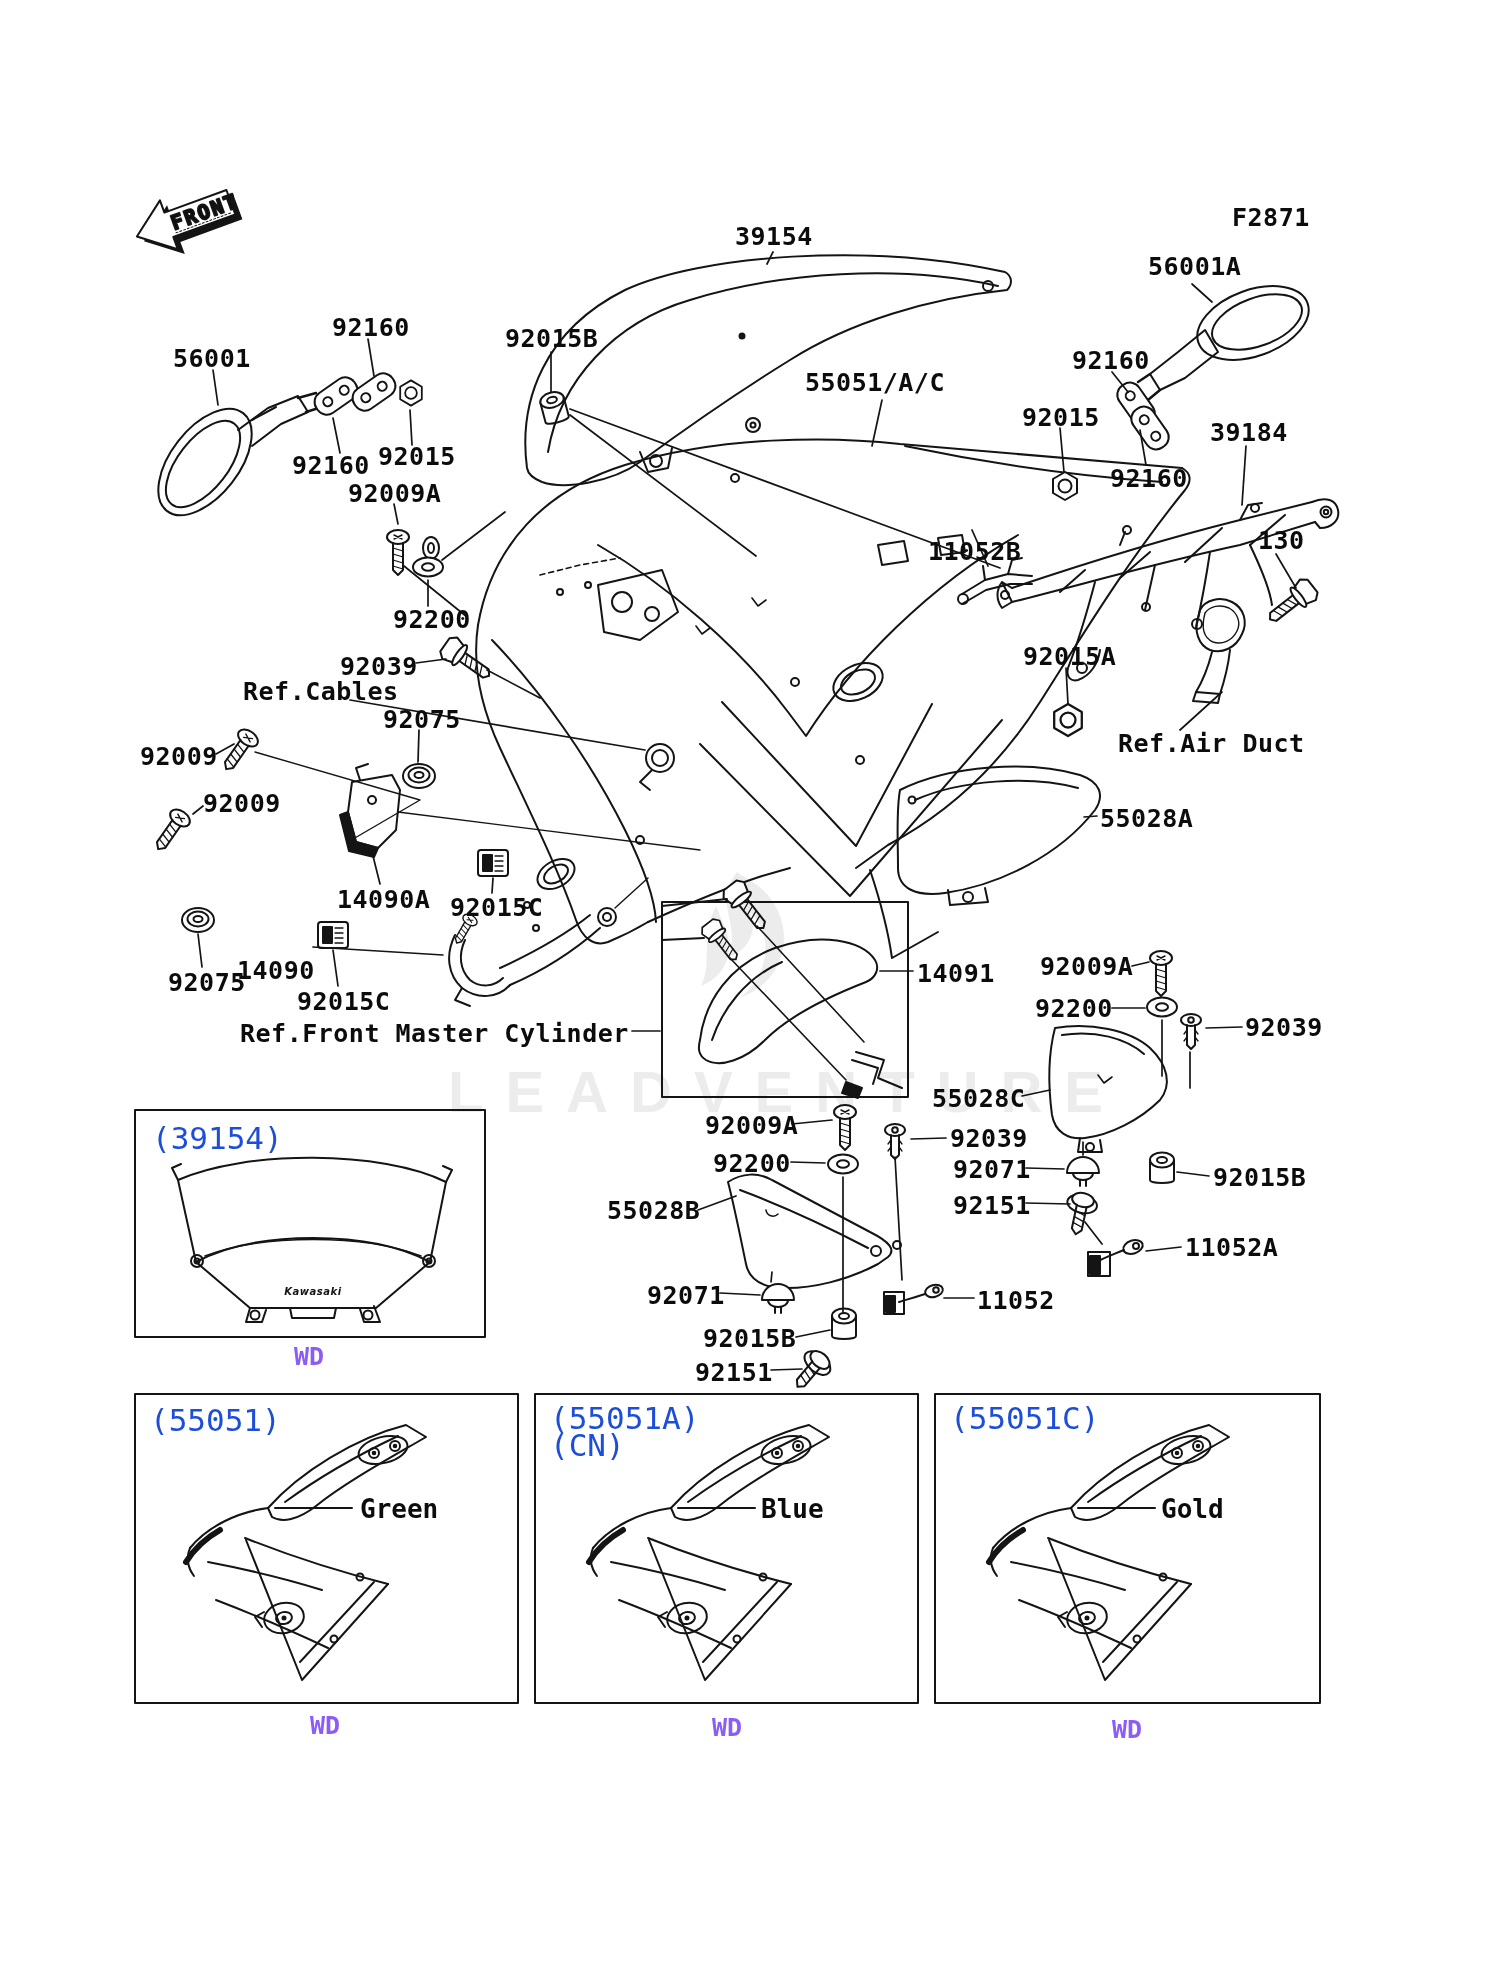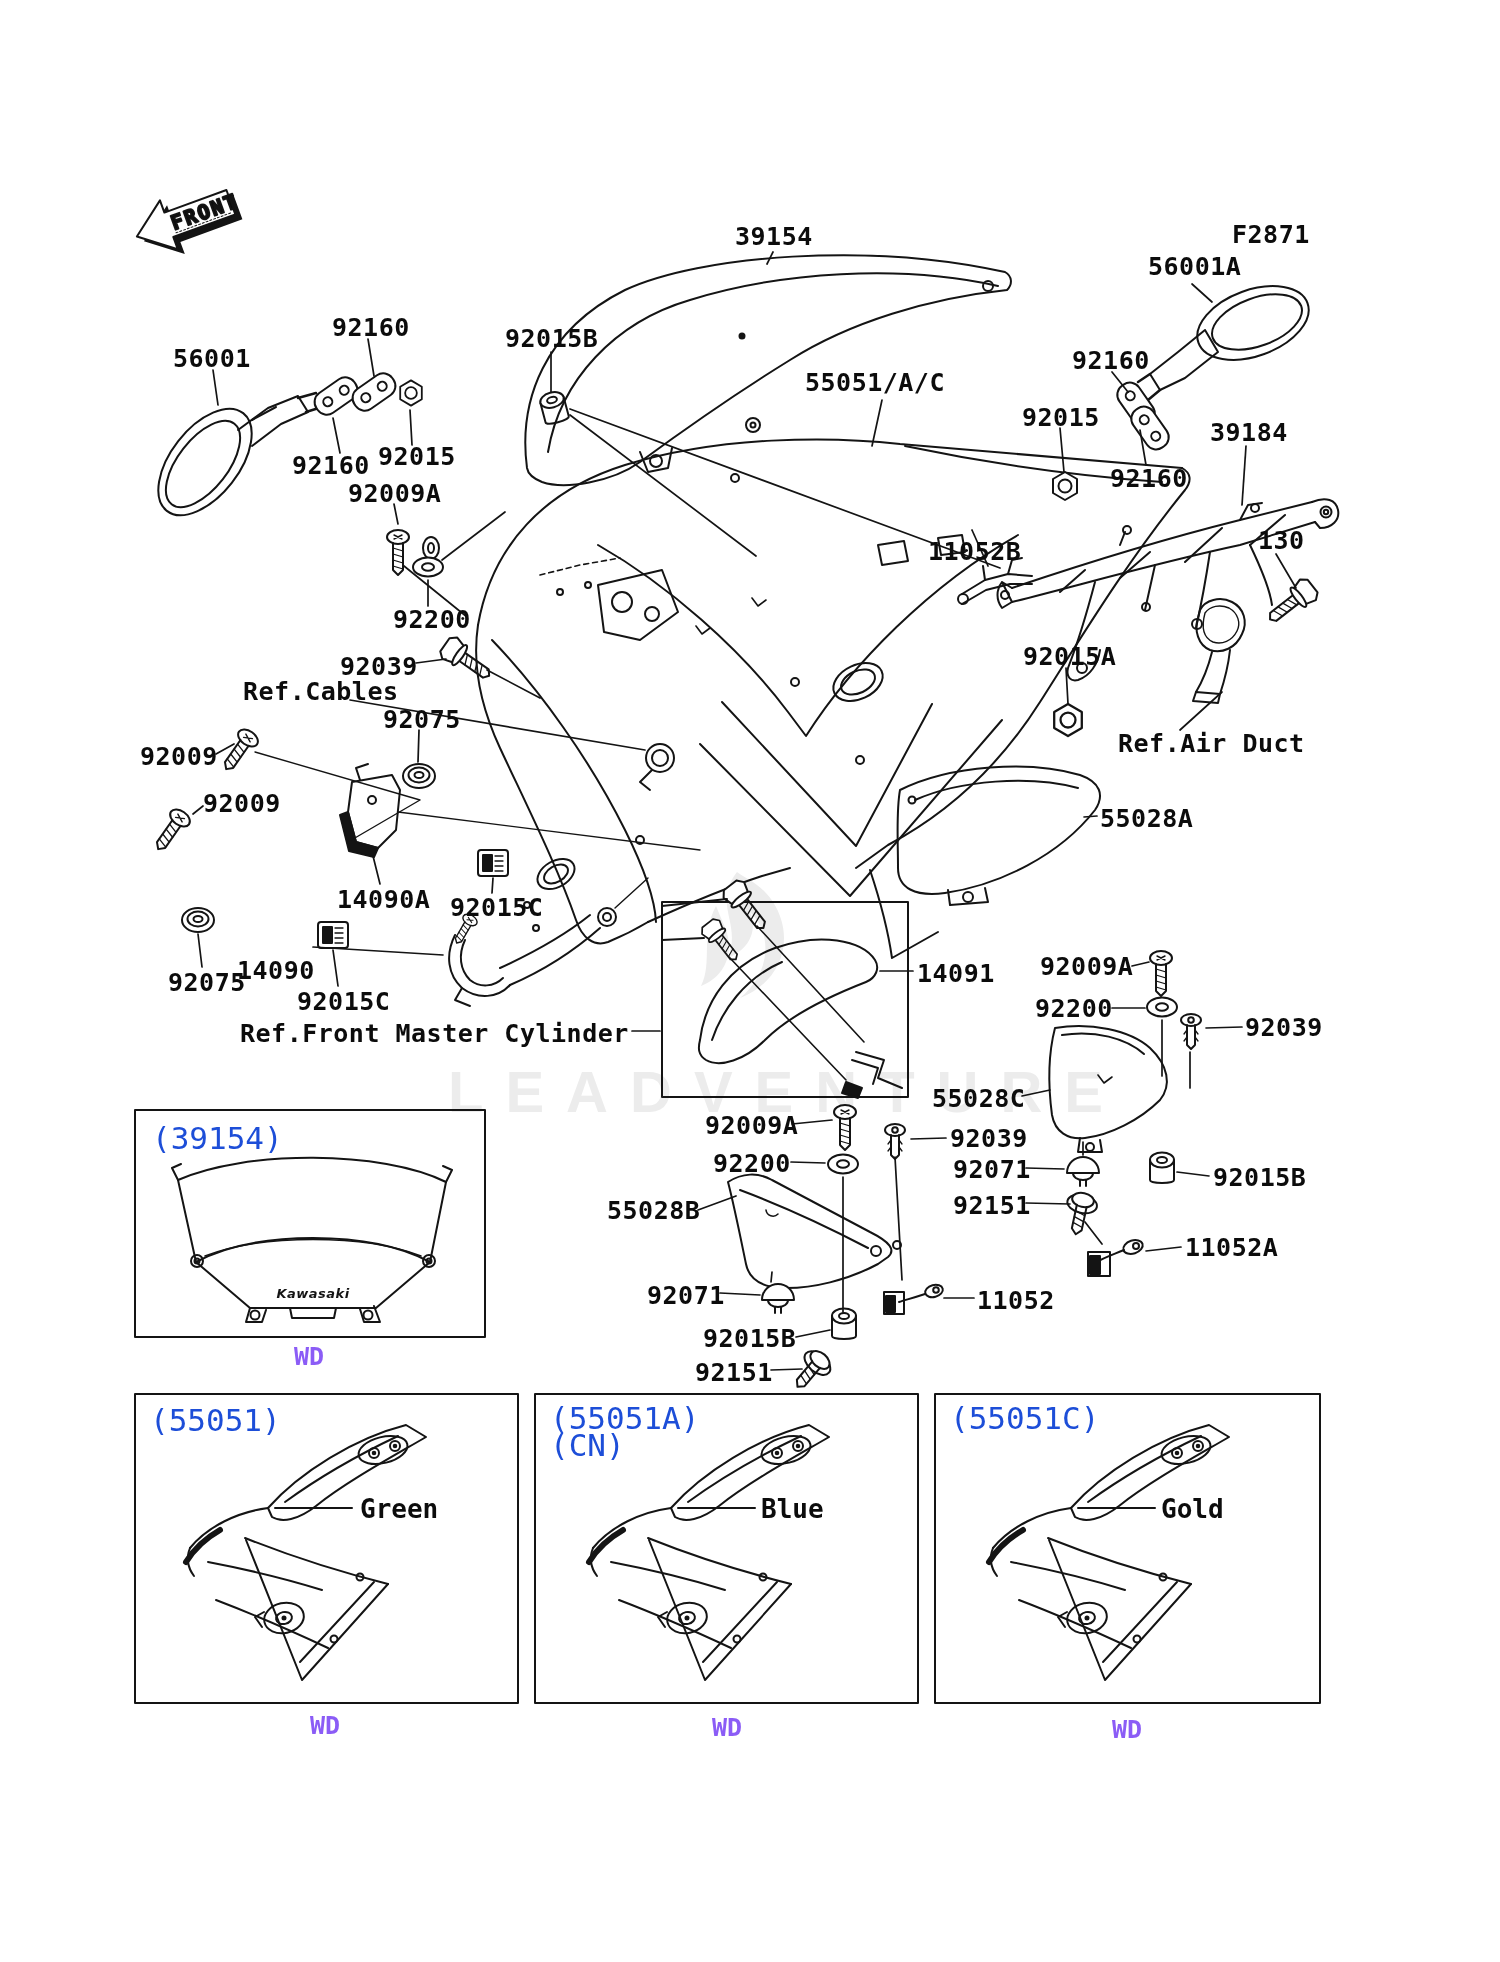--- a/index.html
+++ b/index.html
@@ -9,21 +9,21 @@
   .part-label{position:absolute;font-family:"DejaVu Sans Mono",monospace;font-weight:bold;
               font-size:25px;line-height:1.05;letter-spacing:0.5px;color:#0c0c0c;white-space:nowrap;}
   .inset-title{position:absolute;font-family:"DejaVu Sans Mono",monospace;font-weight:normal;
                font-size:31px;color:#1d4ed8;white-space:nowrap;}
   .color-label{position:absolute;font-family:"DejaVu Sans Mono",monospace;font-weight:bold;
                font-size:26px;color:#0c0c0c;white-space:nowrap;}
   .caption-wd{position:absolute;font-family:"DejaVu Sans Mono",monospace;font-weight:bold;
               font-size:25px;color:#8b5cf6;white-space:nowrap;}
   .logo-kawasaki{position:absolute;left:263px;top:1286px;width:100px;text-align:center;
                  font-family:"DejaVu Sans",sans-serif;font-weight:bold;font-style:italic;
-                 font-size:13px;letter-spacing:0.5px;color:#141414;}
+                 font-size:10px;letter-spacing:0.5px;color:#141414;}
   .footer{position:absolute;left:0;top:1924px;width:1500px;text-align:center;
           font-family:"Liberation Sans",sans-serif;font-size:23px;color:#111;}
   .wm-text{font-family:"Liberation Sans",sans-serif;font-weight:bold;font-size:58px;
            letter-spacing:22px;fill:#ececec;}
   .front-text{font-family:"DejaVu Sans Mono",monospace;font-weight:bold;font-size:20px;
               letter-spacing:2px;fill:#0c0c0c;}
 </style>
 </head>
 <body>
 
@@ -425,21 +425,21 @@
       <use href="#sidepanel" transform="translate(553,1410)"></use>
     </g>
     <g>
       <rect x="935" y="1394" width="385" height="309"></rect>
       <use href="#sidepanel" transform="translate(953,1410)"></use>
     </g>
   </g>
 </svg>
 
 <div id="labels-layer">
-      <div class="part-label" style="left: 1232px; top: 222px;">F2871</div>
+      <div class="part-label" style="left: 1232px; top: 205px;">F2871</div>
       <div class="part-label" style="left: 735px; top: 224px;">39154</div>
       <div class="part-label" style="left: 1148px; top: 254px;">56001A</div>
       <div class="part-label" style="left: 332px; top: 315px;">92160</div>
       <div class="part-label" style="left: 505px; top: 326px;">92015B</div>
       <div class="part-label" style="left: 805px; top: 370px;">55051/A/C</div>
       <div class="part-label" style="left: 1072px; top: 348px;">92160</div>
       <div class="part-label" style="left: 173px; top: 346px;">56001</div>
       <div class="part-label" style="left: 1022px; top: 405px;">92015</div>
       <div class="part-label" style="left: 1210px; top: 420px;">39184</div>
       <div class="part-label" style="left: 292px; top: 453px;">92160</div>

